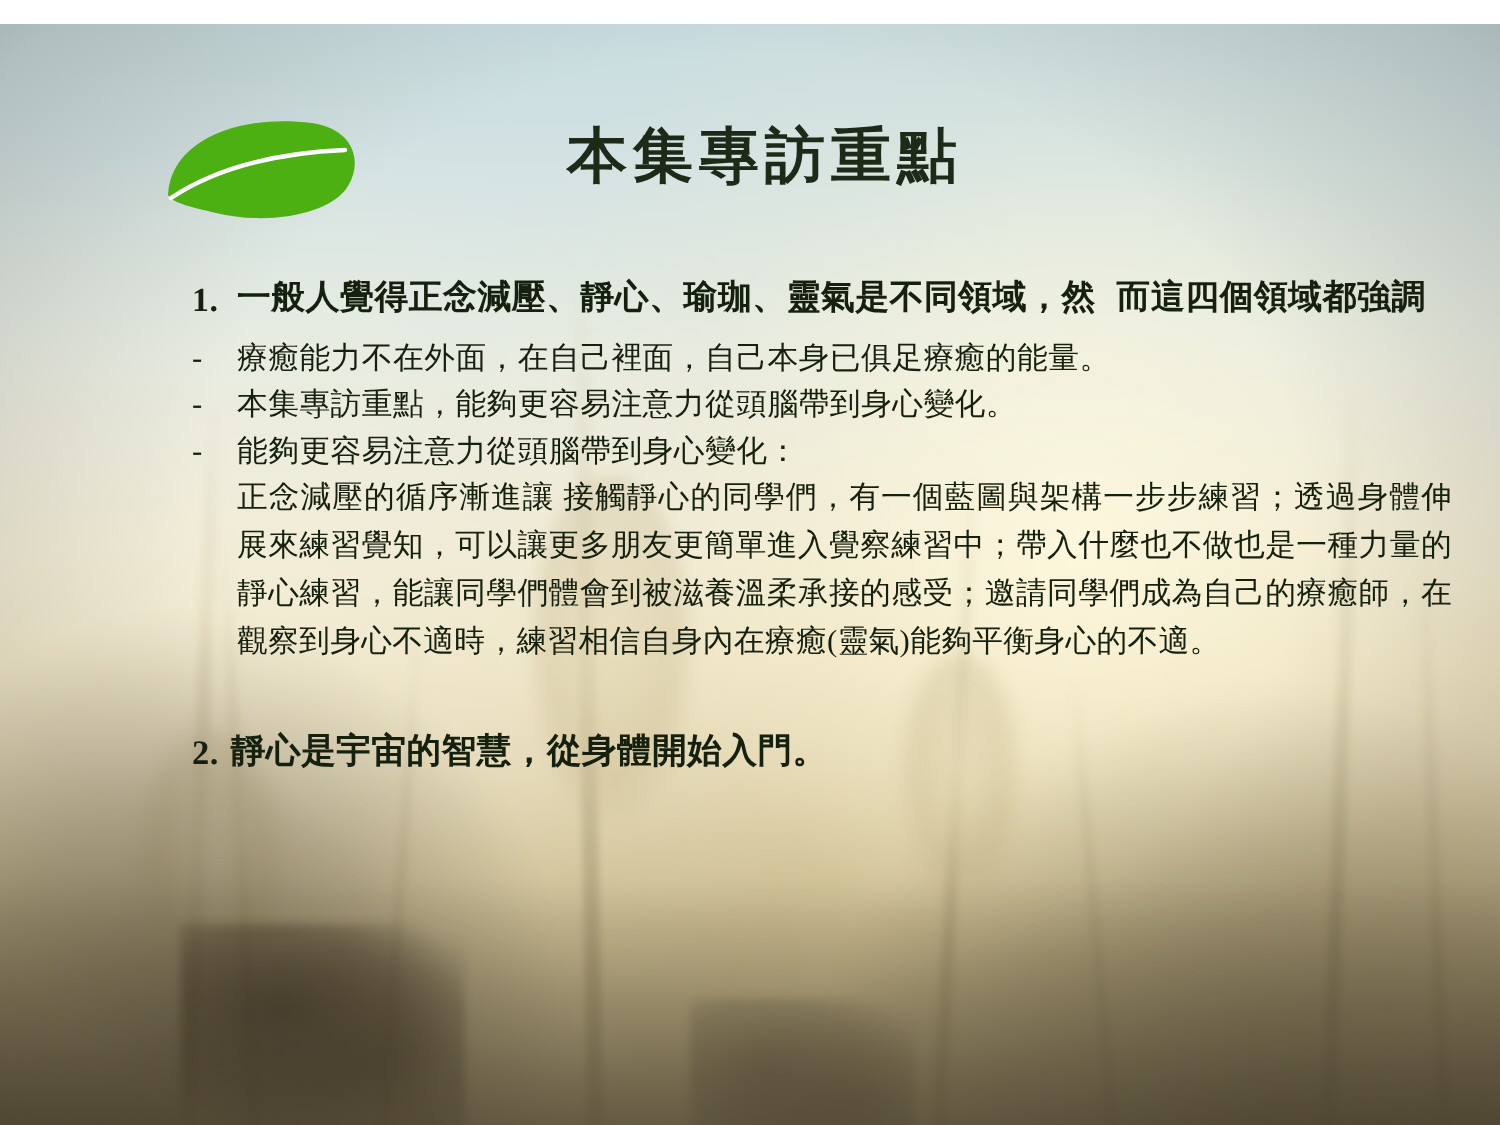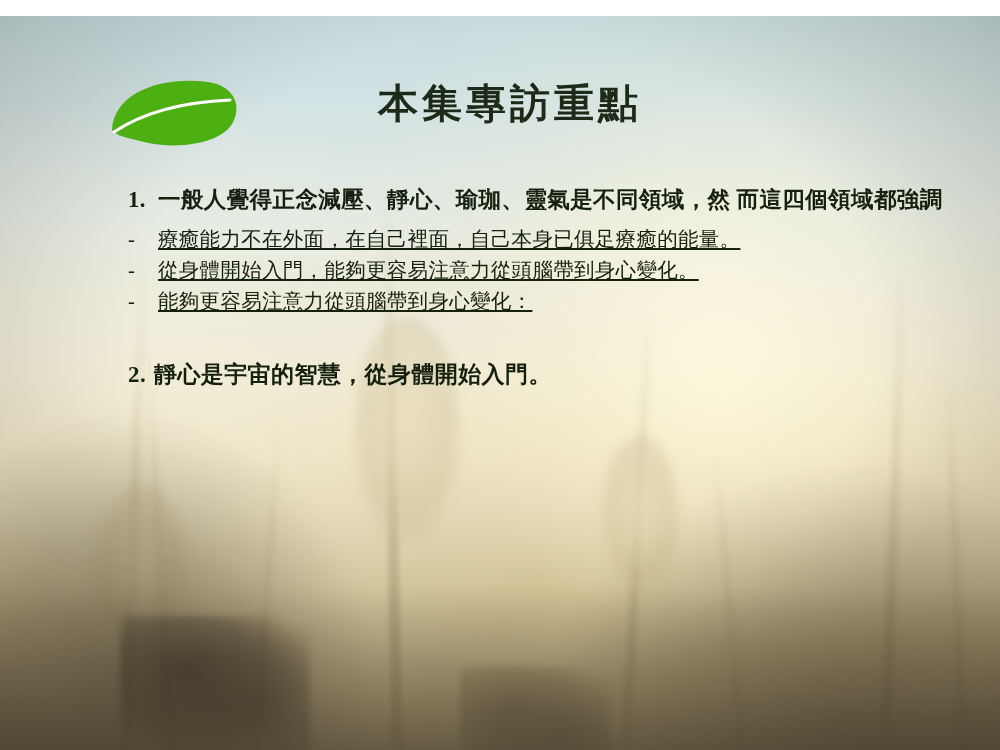--- a/index.html
+++ b/index.html
@@ -176,37 +176,37 @@
     margin-bottom: 2px;
   }
   .num-item .marker {
     flex: 0 0 auto;
     width: 30px;
     font-weight: bold;
   }
   .num-item .text {
     flex: 1 1 auto;
     font-weight: bold;
+    font-family: Liberation Mono, monospace;
   }
 
   .dash-item {
     display: flex;
     align-items: flex-start;
     font-size: 20.5px;
     line-height: 1.52;
     letter-spacing: 0.3px;
   }
   .dash-item .marker {
     flex: 0 0 auto;
     width: 30px;
     text-align: left;
   }
   .dash-item .text {
     flex: 1 1 auto;
-    text-decoration: underline;
   }
 
   .para {
     margin-left: 30px;
     font-size: 20.5px;
     line-height: 1.55;
     letter-spacing: 0.2px;
     text-align: justify;
     width: 810px;
   }
@@ -268,28 +268,29 @@
 
       <div class="gap-small"></div>
 
       <div class="dash-item">
         <span class="marker">-</span>
         <span class="text">療癒能力不在外面，在自己裡面，自己本身已俱足療癒的能量。</span>
       </div>
 
       <div class="dash-item">
         <span class="marker">-</span>
-        <span class="text">從身體開始入門，能夠更容易注意力從頭腦帶到身心變化。</span>
+        <span class="text">本集專訪重點，能夠更容易注意力從頭腦帶到身心變化。</span>
       </div>
 
       <div class="dash-item">
         <span class="marker">-</span>
         <span class="text">能夠更容易注意力從頭腦帶到身心變化：</span>
       </div>
 
+      <div class="para">正念減壓的循序漸進讓 接觸靜心的同學們，有一個藍圖與架構一步步練習；透過身體伸展來練習覺知，可以讓更多朋友更簡單進入覺察練習中；帶入什麼也不做也是一種力量的靜心練習，能讓同學們體會到被滋養溫柔承接的感受；邀請同學們成為自己的療癒師，在觀察到身心不適時，練習相信自身內在療癒(靈氣)能夠平衡身心的不適。</div>
 
       <div class="gap-large"></div>
 
       <div class="num-item second">
         <span class="marker">2.</span>
         <span class="text">靜心是宇宙的智慧，從身體開始入門。</span>
       </div>
 
     </div>
   </div>

